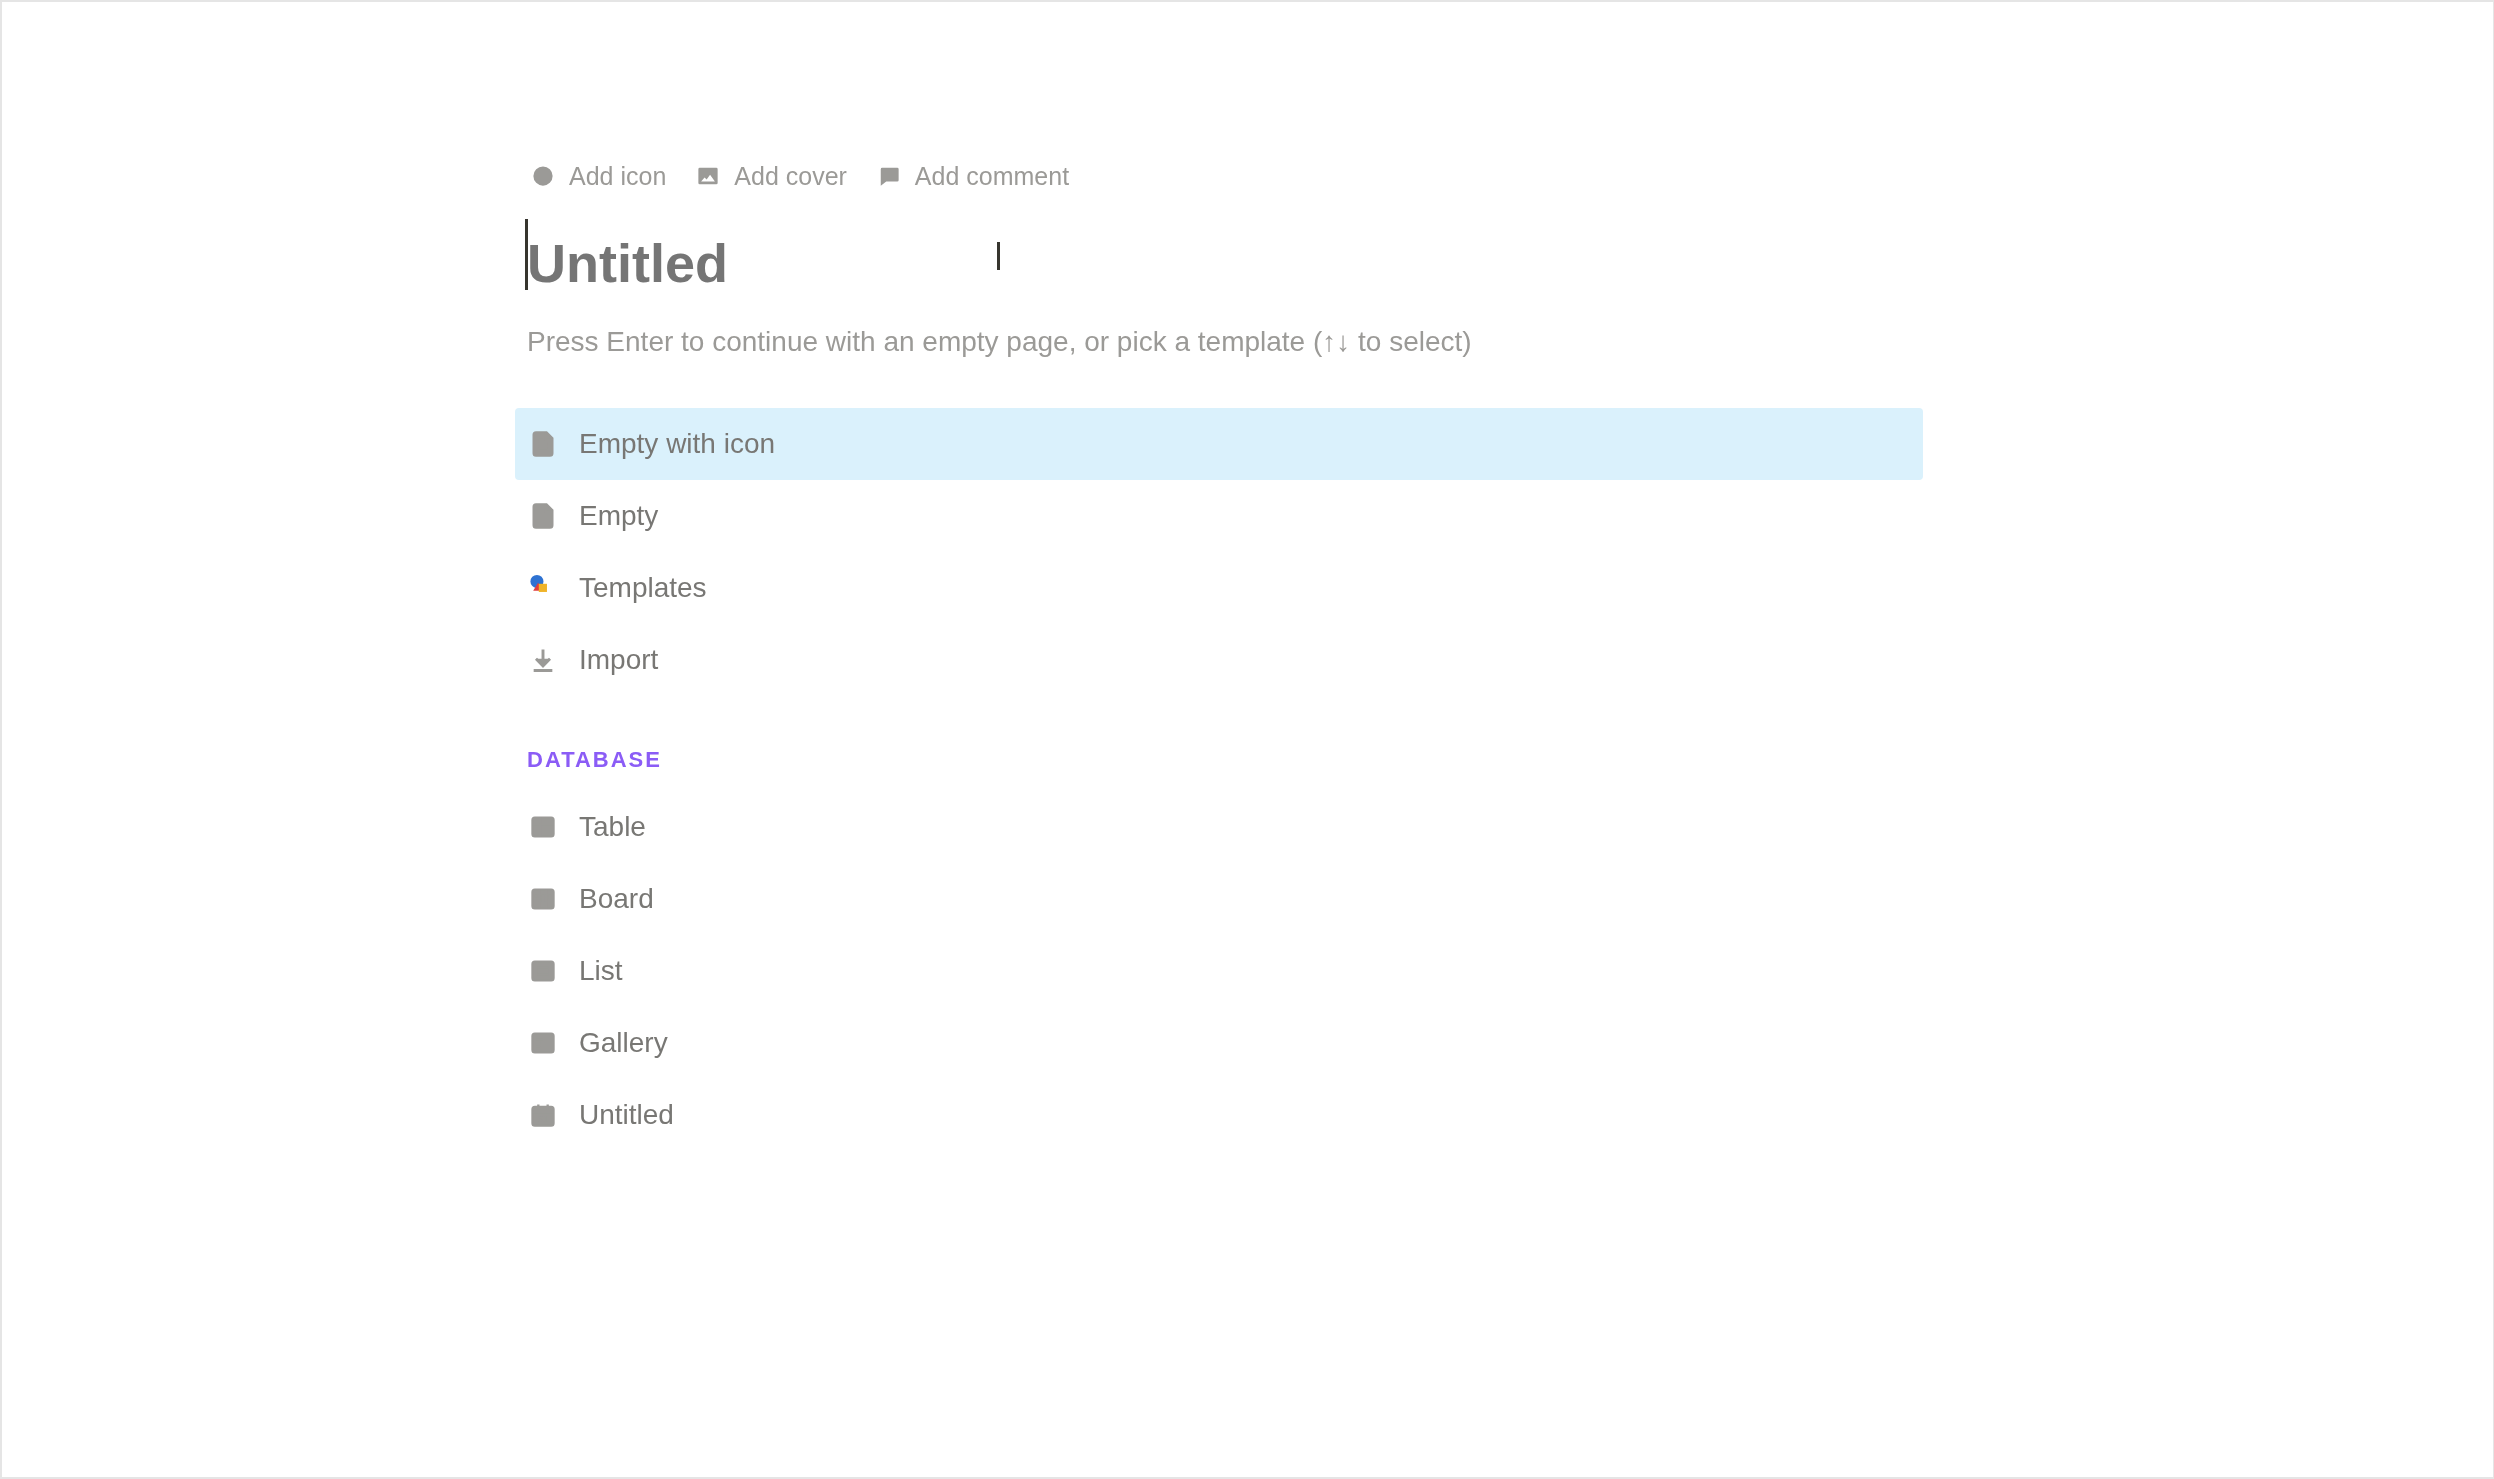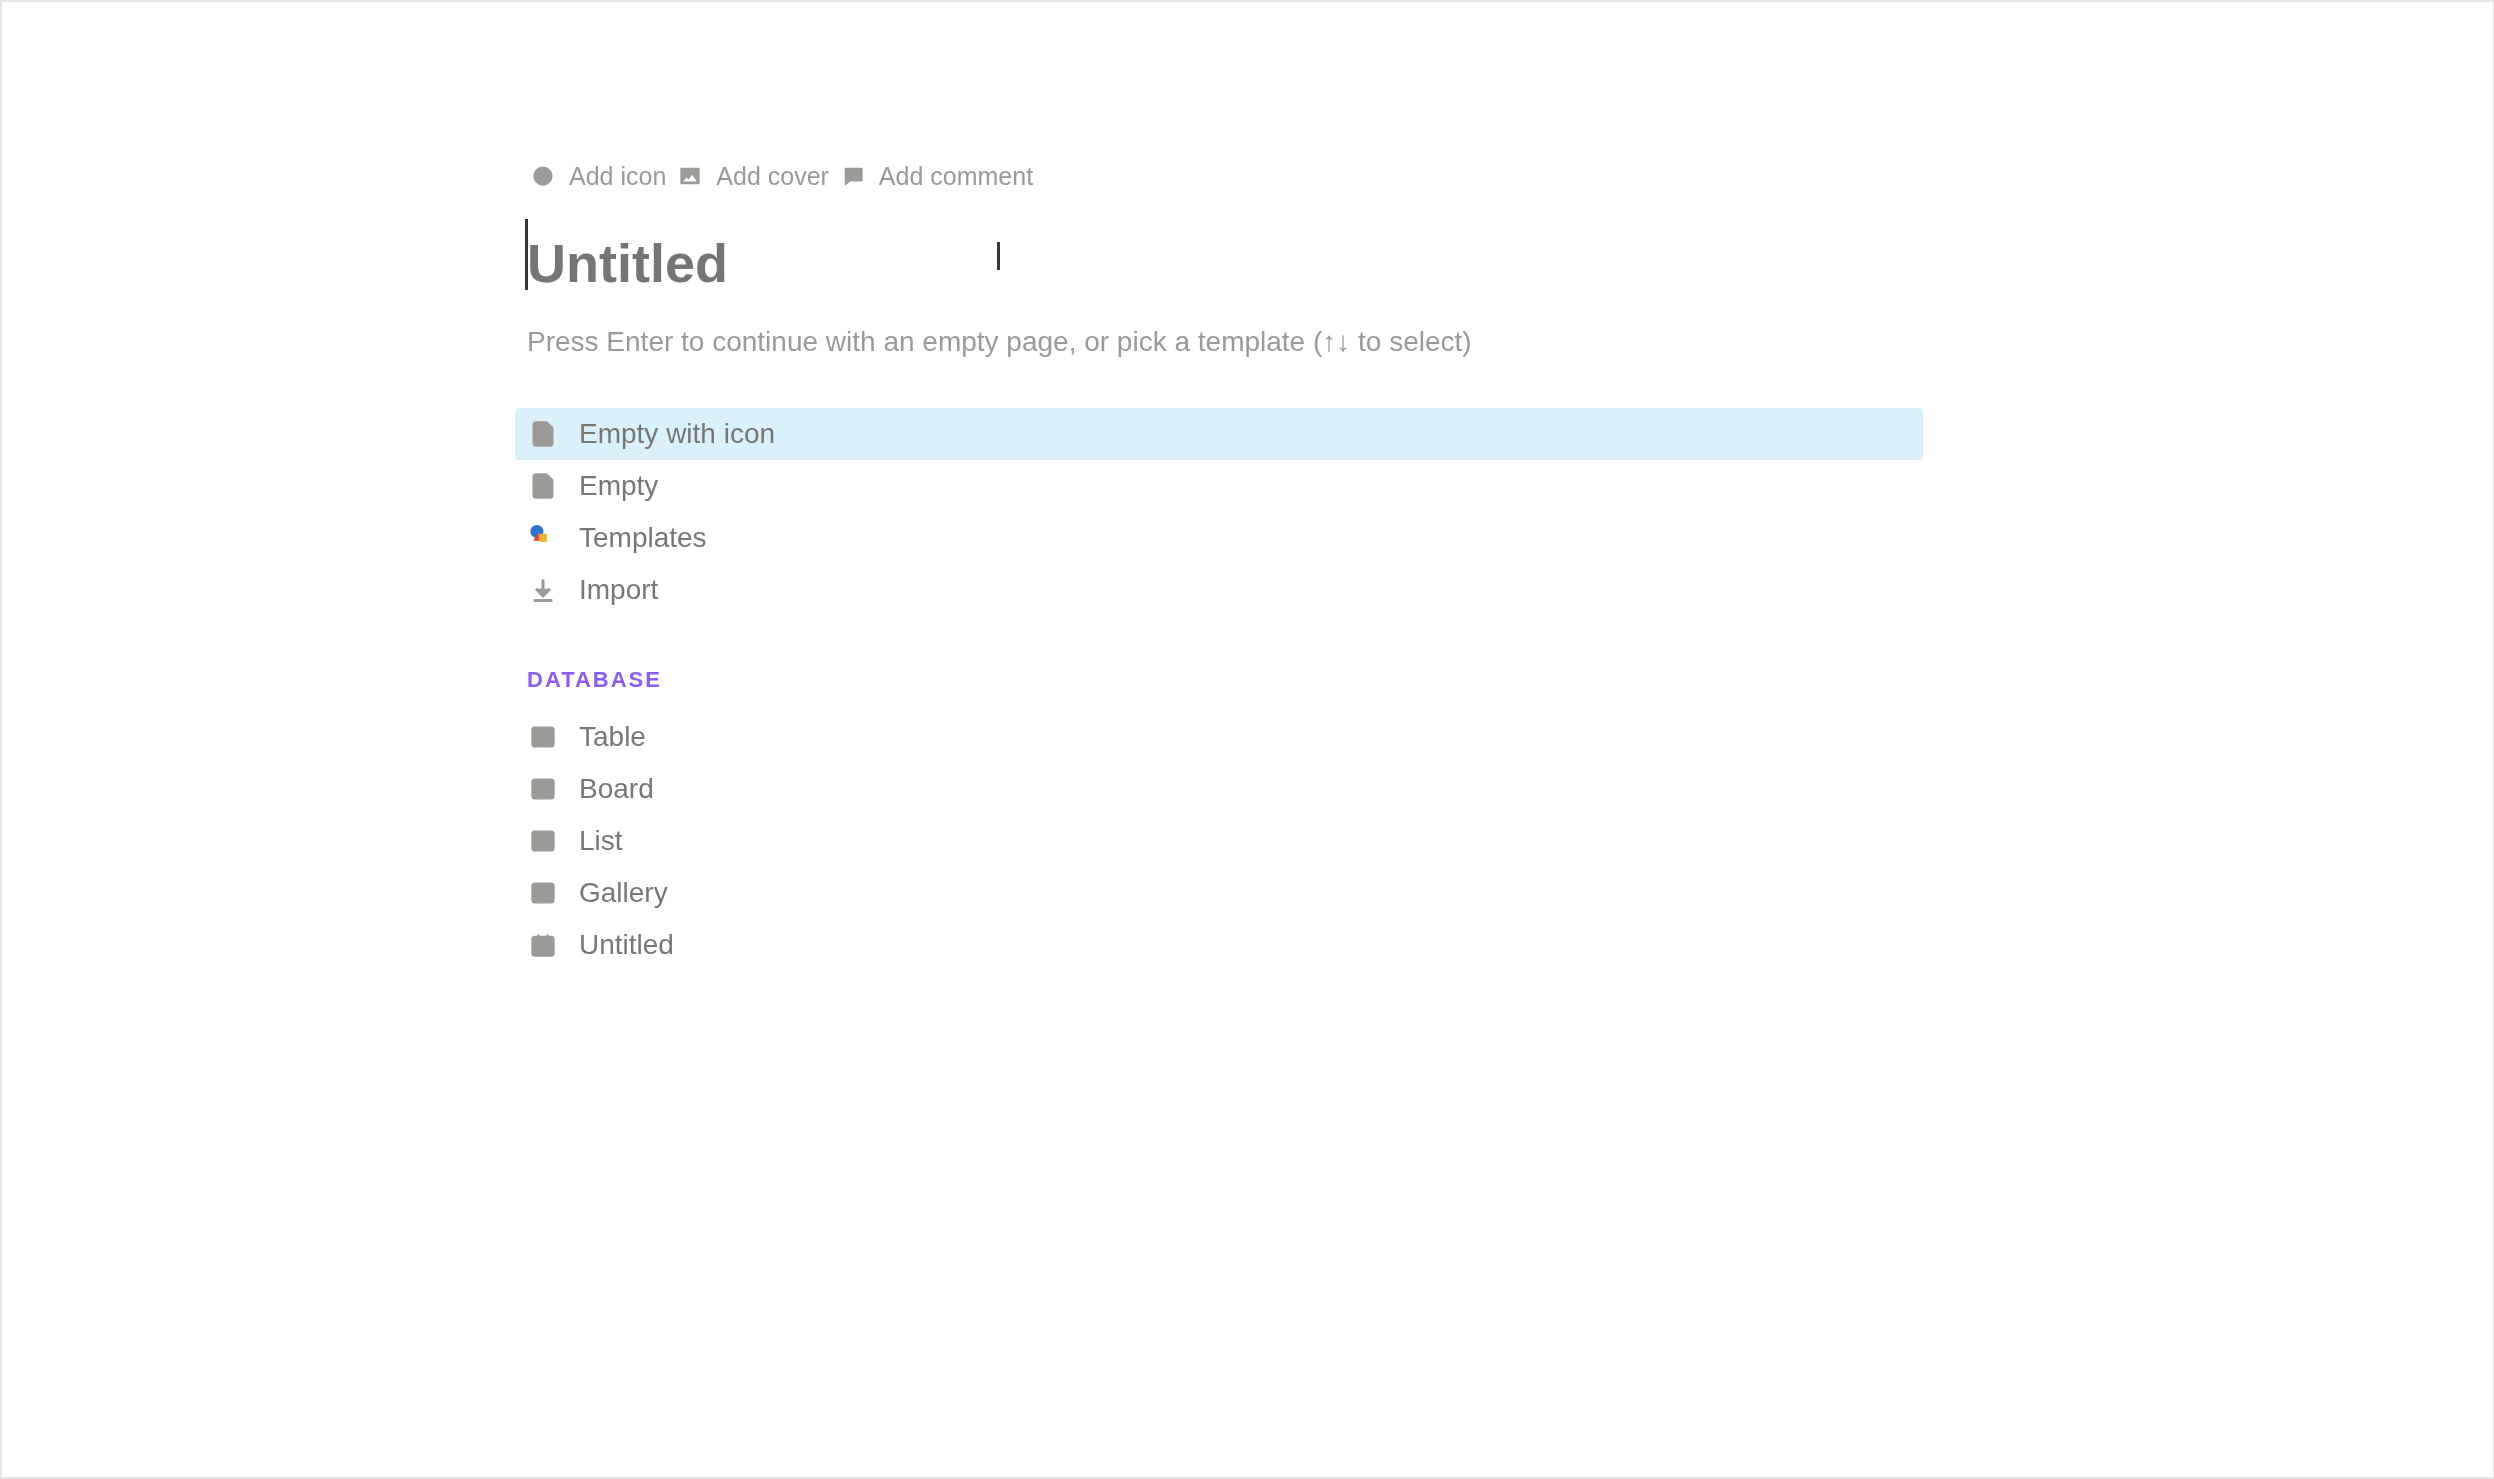--- a/index.html
+++ b/index.html
@@ -19,21 +19,21 @@
 
     .content-wrapper {
       position: absolute;
       left: 525px;
       top: 158px;
       width: 1396px;
     }
 
     .toolbar {
       display: flex;
-      gap: 8px;
+      gap: 26px;
       margin-bottom: 15px;
       align-items: center;
     }
 
     .toolbar-btn {
       display: flex;
       align-items: center;
       gap: 10px;
       color: #9b9a97;
       font-size: 25px;
@@ -95,21 +95,21 @@
 
     .template-list {
       display: flex;
       flex-direction: column;
     }
 
     .template-item {
       display: flex;
       align-items: center;
       gap: 20px;
-      padding: 10px 12px;
+      padding: 20px 12px;
       cursor: pointer;
       border-radius: 4px;
       font-size: 28px;
       color: #787774;
       margin-left: -12px;
     }
 
     .template-item.highlighted {
       background: #daf1fc;
     }

